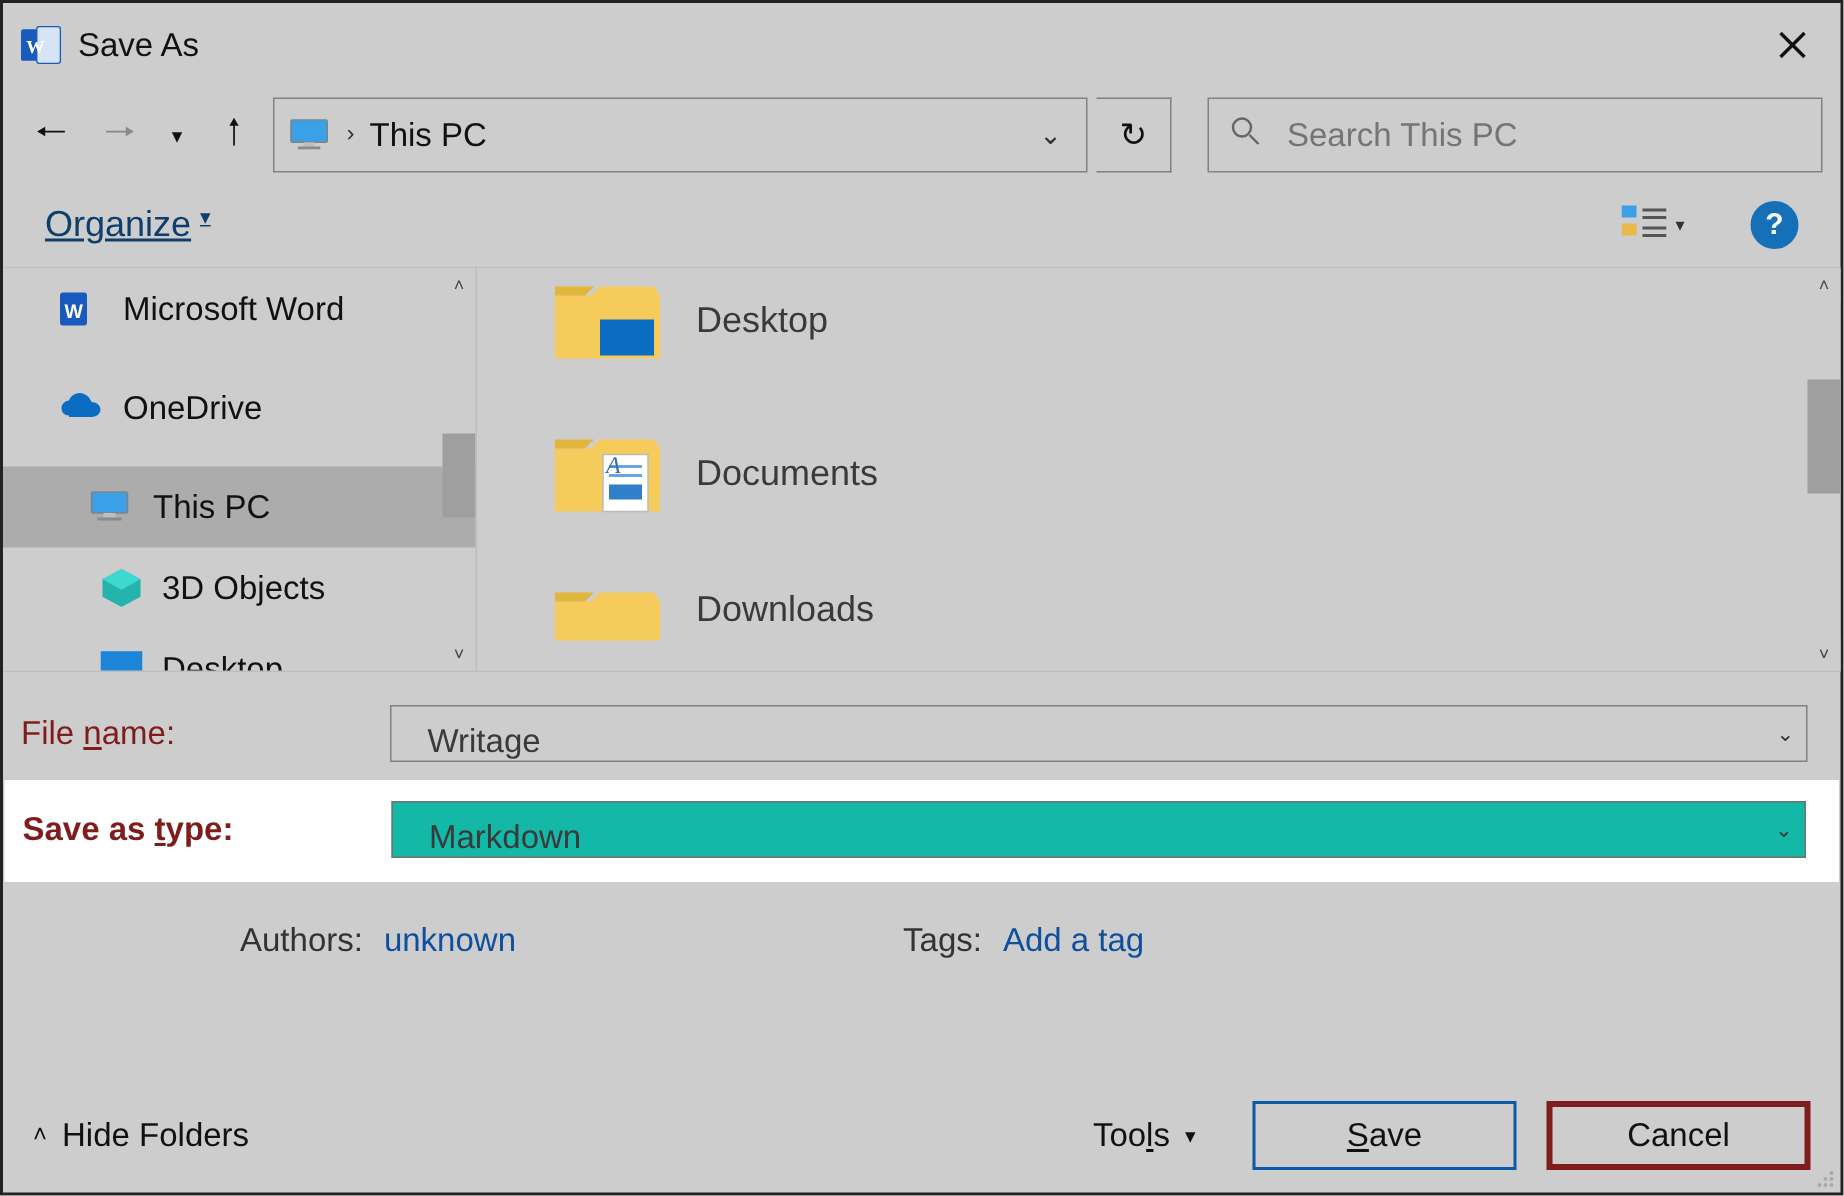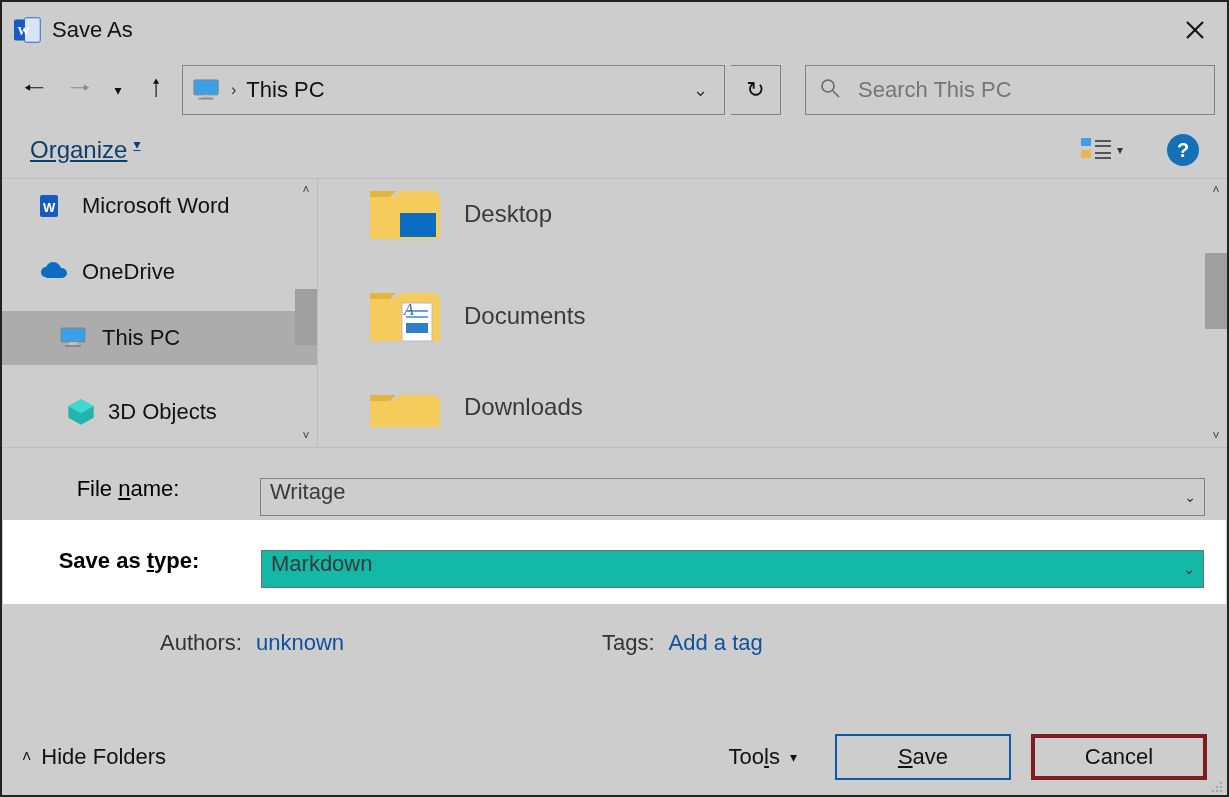--- a/index.html
+++ b/index.html
@@ -172,21 +172,21 @@
   .tree-item {
     height: 54px;
     display: flex; align-items: center;
     gap: 12px;
     padding-left: 38px;
     font-size: 22px;
     color: #111;
     cursor: pointer;
   }
   .tree-item.indent { padding-left: 58px; }
-  .tree-item.indent2 { padding-left: 64px; margin-top: 20px; }
+  .tree-item.indent2 { padding-left: 64px; }
   .tree-item.selected { background: #acacac; }
   .tree-item .ticon { width: 30px; height: 26px; display: inline-flex; align-items:center; justify-content:center; }
 
   .content {
     flex: 1;
     position: relative;
     overflow: hidden;
     background: #cdcdcd;
   }
   .content-scroll-up, .content-scroll-down {
@@ -223,34 +223,33 @@
     display: flex; flex-direction: column;
     gap: 8px;
   }
   .formrow {
     display: flex; align-items: center;
     gap: 10px;
     height: 46px;
   }
   .formlabel {
     width: 236px;
-    text-align: center;
+    text-align: left;
     font-size: 22px;
     padding-right: 8px;
-    color: #000000;
+    color: #7f1d1d;
   }
   .formlabel .ul { text-decoration: underline; }
   .combobox {
     flex: 1;
     height: 38px;
-    display: flex; align-items: flex-start;
-    padding: 0 9px;
+    display: flex; align-items: flex-end;
+    padding: 0 24px;
     font-size: 22px;
     position: relative;
-    margin-top: 16px;
   }
   .combo-filename {
     border: 1px solid #828282;
     background: #cdcdcd;
     margin-right: 10px;
   }
   .savetype-wrap {
     background: #fff;
     margin: 0 -11px;
     padding: 14px 12px 16px 12px;

